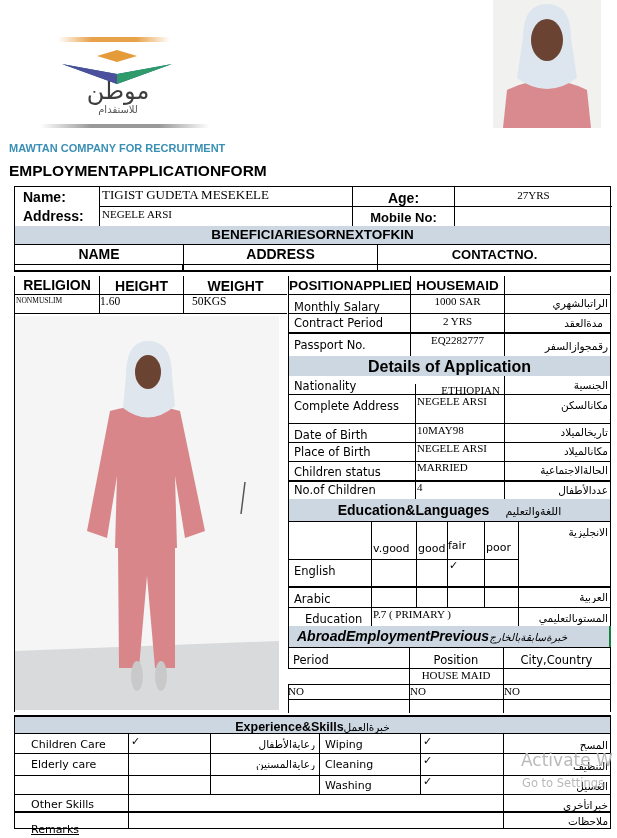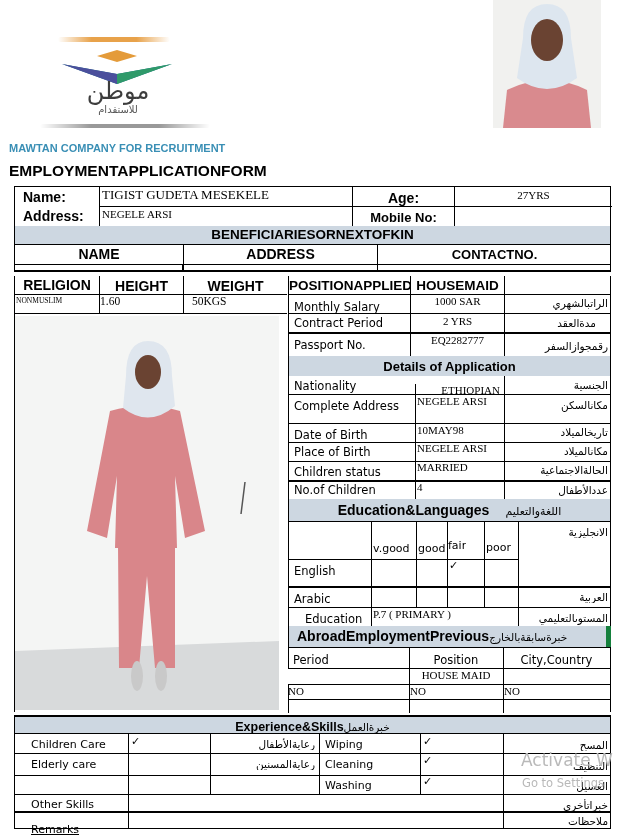--- a/index.html
+++ b/index.html
@@ -97,29 +97,29 @@
   <div class="cell bl" style="left:215px;top:0;width:107px;height:18px;"></div>
   <div style="position:absolute;left:0;top:18px;width:322px;border-top:1px solid #000;"></div>
 
   <div class="cell cal" style="left:5px;top:24px;">Monthly Salary</div>
   <div class="cell bl ser" style="left:121px;top:18px;width:94px;height:19px;text-align:center;font-size:11px;line-height:15px;">1000 SAR</div>
   <div class="cell bl ar" style="left:215px;top:18px;width:107px;height:19px;padding-right:3px;line-height:19px;">الراتبالشهري</div>
   <div style="position:absolute;left:0;top:37px;width:322px;border-top:1px solid #000;"></div>
 
   <div class="cell cal" style="left:5px;top:40px;">Contract Period</div>
   <div class="cell bl ser" style="left:121px;top:37px;width:94px;height:20px;text-align:center;font-size:11px;line-height:16px;">2 YRS</div>
-  <div class="cell bl ar" style="left:215px;top:37px;width:107px;height:20px;padding-right:15px;line-height:20px;">مدةالعقد</div>
+  <div class="cell bl ar" style="left:215px;top:37px;width:107px;height:20px;padding-right:8px;line-height:20px;">مدةالعقد</div>
   <div style="position:absolute;left:0;top:56px;width:322px;border-top:2px solid #000;"></div>
 
   <div class="cell cal" style="left:5px;top:62px;">Passport No.</div>
   <div class="cell bl ser" style="left:121px;top:57px;width:94px;height:23px;text-align:center;font-size:11px;line-height:15px;">EQ2282777</div>
   <div class="cell bl ar" style="left:215px;top:57px;width:107px;height:23px;padding-right:3px;line-height:26px;">رقمجوازالسفر</div>
 </div>
 
-<div class="abs band hdr" style="left:288px;top:356px;width:323px;height:20px;text-align:center;font-size:13px;line-height:22px;border-left:1px solid #000;border-right:1px solid #000;">Details of Application</div>
+<div class="abs band hdr" style="left:288px;top:356px;width:323px;height:20px;text-align:center;font-size:16px;line-height:22px;border-left:1px solid #000;border-right:1px solid #000;">Details of Application</div>
 <div class="abs" style="left:288px;top:376px;width:323px;height:123px;border-left:1px solid #000;border-right:1px solid #000;">
 
   <div class="cell cal" style="left:5px;top:3px;">Nationality</div>
   <div class="cell bl ser" style="left:126px;top:8px;width:89px;height:18px;text-align:right;padding-right:4px;font-size:11px;line-height:13px;">ETHIOPIAN</div>
   <div class="cell bl ar" style="left:215px;top:0;width:107px;height:18px;padding-right:3px;line-height:18px;">الجنسية</div>
   <div style="position:absolute;left:0;top:18px;width:322px;border-top:1px solid #000;"></div>
 
   <div class="cell cal" style="left:5px;top:23px;">Complete Address</div>
   <div class="cell bl ser" style="left:126px;top:18px;width:89px;height:29px;padding-left:1px;font-size:11px;line-height:15px;">NEGELE ARSI</div>
   <div class="cell bl ar" style="left:215px;top:18px;width:107px;height:29px;padding-right:3px;line-height:22px;">مكانالسكن</div>
@@ -174,21 +174,21 @@
   <div style="position:absolute;left:229px;top:66px;height:19px;" class="bl"></div>
   <div class="cell cal" style="left:5px;top:70px;">Arabic</div>
   <div class="cell ar" style="left:230px;top:69px;width:92px;padding-right:3px;">العربية</div>
   <div style="position:absolute;left:0;top:85px;width:322px;border-top:1px solid #000;"></div>
 
   <div class="cell cal" style="left:16px;top:90px;">Education</div>
   <div class="cell bl ser" style="left:82px;top:86px;width:147px;height:19px;padding-left:1px;font-size:11px;line-height:13px;">P.7 ( PRIMARY )</div>
   <div class="cell bl ar" style="left:229px;top:86px;width:93px;height:19px;padding-right:3px;line-height:20px;">المستوىالتعليمي</div>
 </div>
 
-<div class="abs band" style="left:288px;top:626px;width:323px;height:21px;border-left:1px solid #000;border-right:5px solid #15803d;white-space:nowrap;padding-left:8px;">
+<div class="abs band" style="left:288px;top:626px;width:323px;height:21px;border-left:1px solid #000;border-right:2px solid #15803d;white-space:nowrap;padding-left:8px;font-style:italic;">
   <span class="hdr" style="font-size:14px;line-height:21px;">AbroadEmploymentPrevious</span><span style="font-family:'DejaVu Sans',sans-serif;font-size:10.5px;">خبرةسابقةبالخارج</span>
 </div>
 <div class="abs" style="left:288px;top:647px;width:323px;height:65px;border-right:1px solid #000;border-top:1px solid #000;">
   <div style="position:absolute;left:0;top:0;height:20px;" class="bl"></div>
   <div style="position:absolute;left:0;top:37px;height:28px;" class="bl"></div>
   <div style="position:absolute;left:121px;top:0;height:65px;" class="bl"></div>
   <div style="position:absolute;left:215px;top:0;height:65px;" class="bl"></div>
   <div class="cell cal" style="left:5px;top:5px;">Period</div>
   <div class="cell cal" style="left:121px;top:5px;width:94px;text-align:center;">Position</div>
   <div class="cell cal" style="left:215px;top:5px;width:107px;text-align:center;">City,Country</div>

